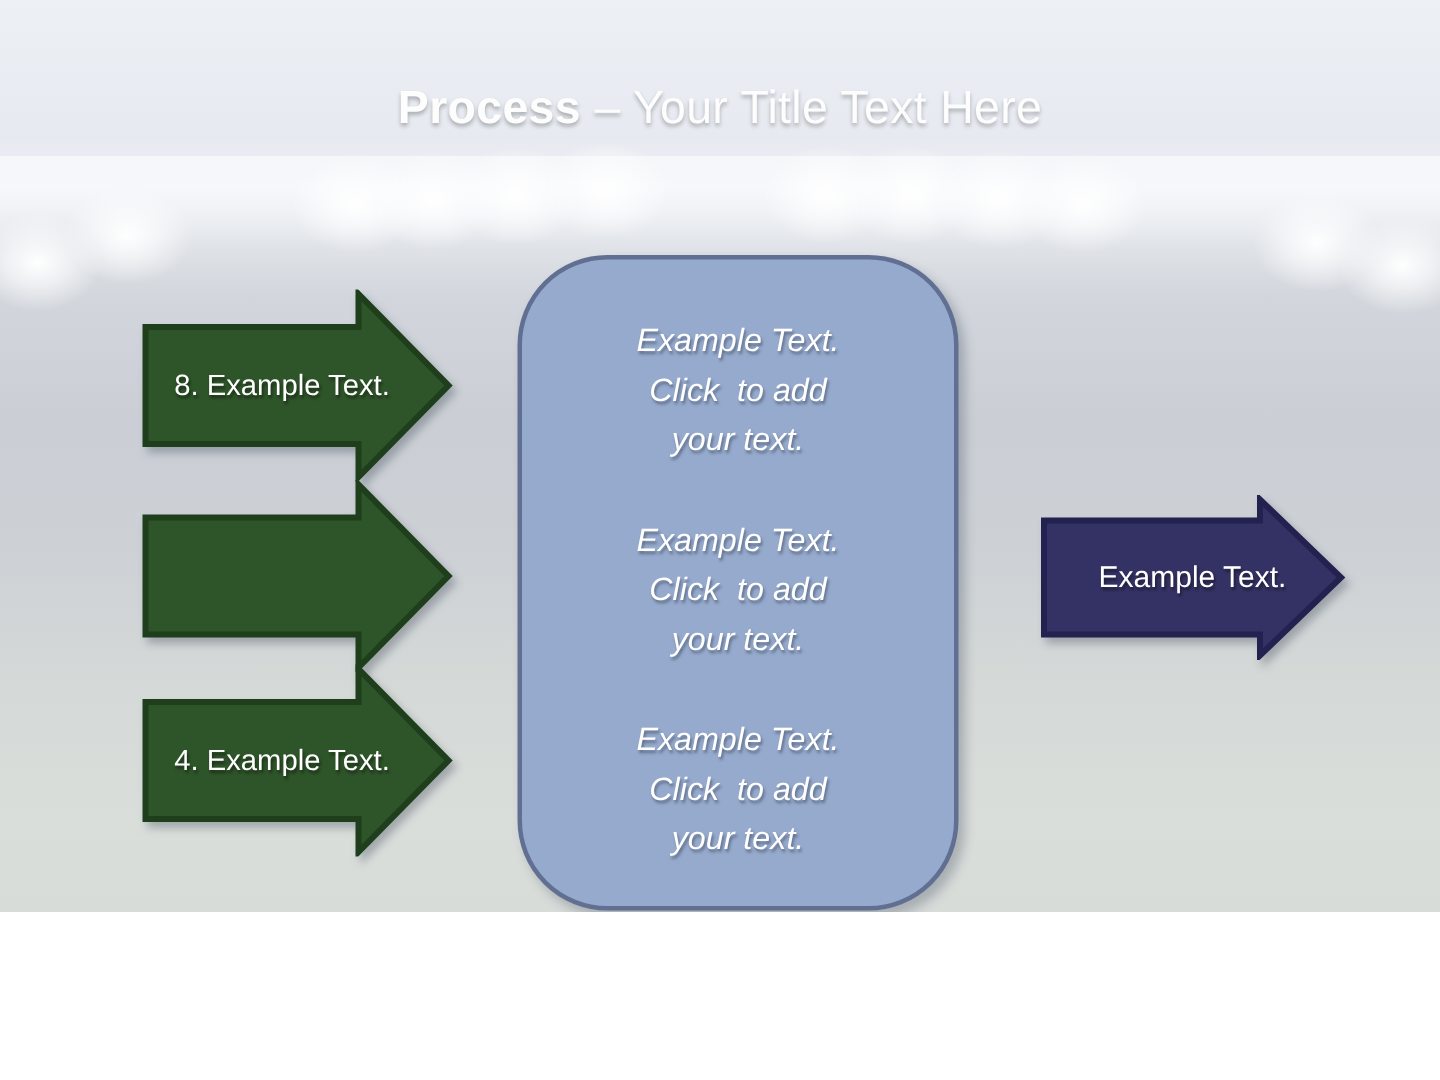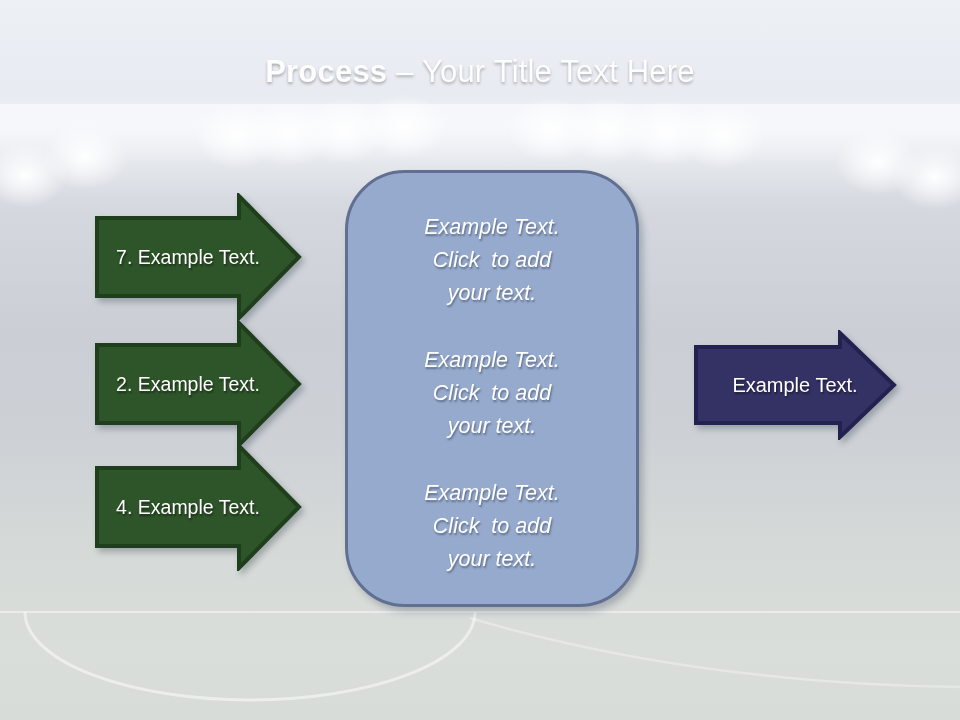--- a/index.html
+++ b/index.html
@@ -1,17 +1,17 @@
 <!DOCTYPE html>
 <html><head>
 <meta charset="utf-8">
 <style>
   html,body{margin:0;padding:0;}
   .slide{
-    position:relative;width:960px;height:720px;overflow:hidden;
+    position:relative;width:960px;height:608px;overflow:hidden;
     font-family:"Liberation Sans",sans-serif;
     background:linear-gradient(180deg,
       #edf0f5 0%, #e6eaf0 16%, #d4d8de 30%, #cbcfd5 46%,
       #cdd1d6 60%, #d5d9d7 76%, #dadedb 90%, #d8dcd9 100%);
   }
   
   .header-band{
     position:absolute;left:0;top:0;width:960px;height:114px;
     background:linear-gradient(180deg,
       #3d4a64 0%, #4c5a78 38%, #60719а 0%, #5f7095 62%,
@@ -102,28 +102,27 @@
   </svg>
 
   <div class="slide-title">
     <span class="bold">Process</span><span class="rest">– Your Title Text Here</span>
   </div>
 
   <div class="arrow arrow-left a1">
     <svg width="208" height="128" viewBox="0 0 208 128">
       <polygon points="3,25 145,25 145,3 205,64 145,125 145,103 3,103" fill="#2e5429" stroke="#1f3e1c" stroke-width="4"></polygon>
     </svg>
-    <div class="arrow-label">7. Example Text.</div>
+    <div class="arrow-label">8. Example Text.</div>
   </div>
 
   <div class="arrow arrow-left a2">
     <svg width="208" height="128" viewBox="0 0 208 128">
       <polygon points="3,25 145,25 145,3 205,64 145,125 145,103 3,103" fill="#2e5429" stroke="#1f3e1c" stroke-width="4"></polygon>
     </svg>
-    <div class="arrow-label">2. Example Text.</div>
   </div>
 
   <div class="arrow arrow-left a3">
     <svg width="208" height="128" viewBox="0 0 208 128">
       <polygon points="3,25 145,25 145,3 205,64 145,125 145,103 3,103" fill="#2e5429" stroke="#1f3e1c" stroke-width="4"></polygon>
     </svg>
     <div class="arrow-label">4. Example Text.</div>
   </div>
 
   <div class="center-panel">

